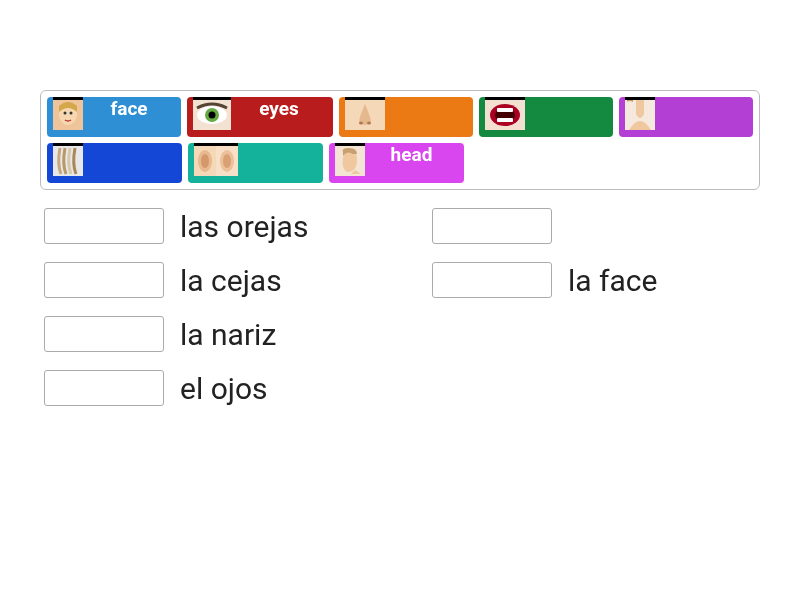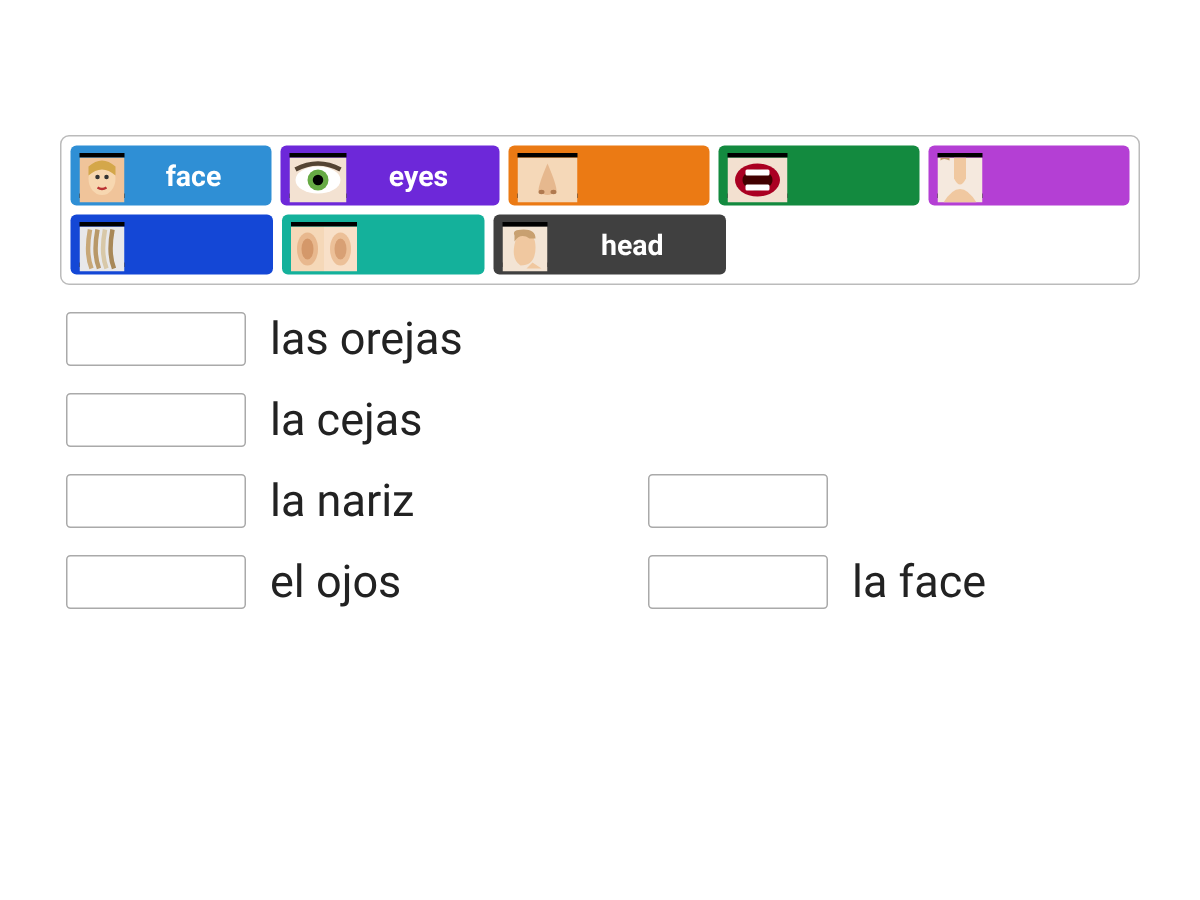--- a/index.html
+++ b/index.html
@@ -20,21 +20,21 @@
   .bank-row {
     display: flex;
     gap: 6px;
     margin-bottom: 6px;
   }
   .bank-row:last-child { margin-bottom: 0; }
   .tile {
     height: 40px;
     border-radius: 4px;
     display: flex;
-    align-items: center;
+    align-items: flex-start;
     padding: 0 6px;
     cursor: grab;
   }
   .tile-img {
     height: 30px;
     border-top: 3px solid #000;
     border-bottom: 3px solid #000;
     flex-shrink: 0;
   }
   .tile-label {
@@ -42,21 +42,20 @@
     font-weight: 700;
     font-size: 19px;
     margin-left: auto;
     margin-right: auto;
     padding: 0 6px;
   }
   .targets {
     display: flex;
     gap: 60px;
     padding-left: 4px;
-    align-items: flex-end;
   }
   .col { flex: 1; }
   .target-row {
     display: flex;
     align-items: center;
     margin-bottom: 18px;
     gap: 16px;
   }
   .dropzone {
     width: 120px;
@@ -85,21 +84,21 @@
             <rect width="30" height="30" fill="#f0c49a"></rect>
             <ellipse cx="15" cy="14" rx="9" ry="11" fill="#f7d7b0"></ellipse>
             <path d="M6 6 Q15 -2 24 6 L24 12 Q15 4 6 12 Z" fill="#d4a74a"></path>
             <circle cx="12" cy="13" r="1.5" fill="#333"></circle>
             <circle cx="18" cy="13" r="1.5" fill="#333"></circle>
             <path d="M12 20 Q15 22 18 20" stroke="#b33" stroke-width="1.5" fill="none"></path>
           </svg>
         </div>
         <span class="tile-label">face</span>
       </div>
-      <div class="tile" style="background: #6d28d9; width: 147px;">
+      <div class="tile" style="background: #b91c1c; width: 147px;">
         <div class="tile-img">
           <svg class="thumb" width="38" height="30">
             <rect width="38" height="30" fill="#f3e2d2"></rect>
             <ellipse cx="19" cy="15" rx="15" ry="9" fill="#fff"></ellipse>
             <circle cx="19" cy="15" r="7" fill="#6a4"></circle>
             <circle cx="19" cy="15" r="3.5" fill="#000"></circle>
             <path d="M4 8 Q19 0 34 8" stroke="#543" stroke-width="3" fill="none"></path>
           </svg>
         </div>
         <span class="tile-label">eyes</span>
@@ -153,21 +152,21 @@
           <svg class="thumb" width="44" height="30">
             <rect width="22" height="30" fill="#f5d8b8"></rect>
             <rect x="22" width="22" height="30" fill="#f8e0c8"></rect>
             <ellipse cx="11" cy="15" rx="7" ry="11" fill="#e8b88e"></ellipse>
             <ellipse cx="11" cy="15" rx="4" ry="7" fill="#d4986a"></ellipse>
             <ellipse cx="33" cy="15" rx="7" ry="11" fill="#ecc098"></ellipse>
             <ellipse cx="33" cy="15" rx="4" ry="7" fill="#d8a074"></ellipse>
           </svg>
         </div>
       </div>
-      <div class="tile" style="background: #404040; width: 155px;">
+      <div class="tile" style="background: #d946ef; width: 135px;">
         <div class="tile-img">
           <svg class="thumb" width="30" height="30">
             <rect width="30" height="30" fill="#f3e4d4"></rect>
             <path d="M10 4 Q22 2 22 14 Q22 26 12 26 Q6 22 8 12 Z" fill="#f0c8a0"></path>
             <path d="M8 6 Q6 2 14 2 Q22 2 22 8 L18 8 Q12 4 8 10 Z" fill="#c8a070"></path>
             <path d="M20 24 L26 28 L16 28 Z" fill="#f0c8a0"></path>
           </svg>
         </div>
         <span class="tile-label">head</span>
       </div>

